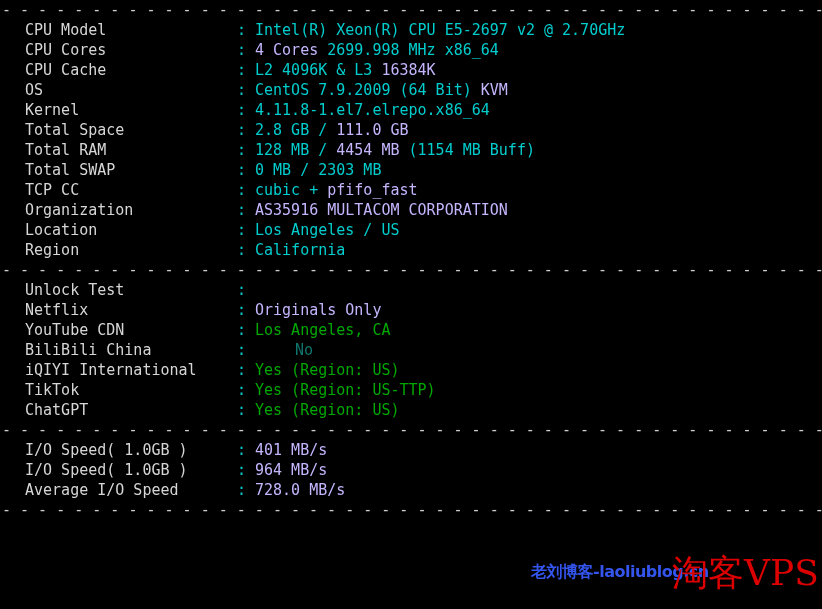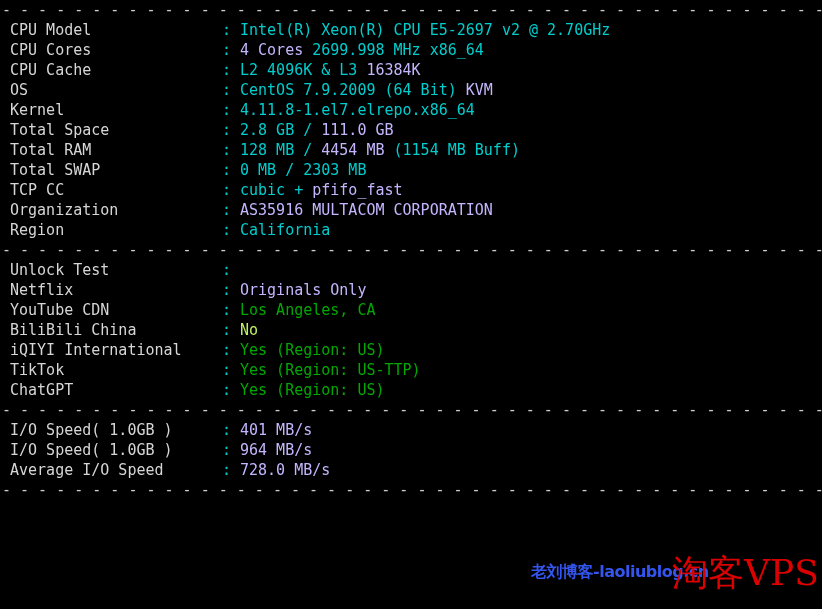--- a/index.html
+++ b/index.html
@@ -30,21 +30,21 @@
     line-height: 20px;
     overflow: hidden;
     white-space: nowrap;
     color: #cccccc;
     letter-spacing: 0;
     font-size: 15px;
     padding-left: 2px;
   }
 
   .rows {
-    padding-left: 10px;
+    padding-left: 25px;
   }
 
   .row {
     height: 20px;
     line-height: 20px;
     white-space: nowrap;
     display: block;
   }
 
   .label {
@@ -61,21 +61,21 @@
     vertical-align: top;
   }
   .value {
     display: inline-block;
     vertical-align: top;
   }
 
   .c-cyan   { color: #00cdcd; }
   .c-yellow { color: #c4b5fd; }
   .c-green  { color: #00a800; }
-  .c-red    { color: #bef264; }
+  .c-red    { color: #0f766e; margin-left: 40px; }
   .c-white  { color: #d6d6d6; }
 
   .watermark {
     position: absolute;
     pointer-events: none;
     white-space: nowrap;
   }
   #wm-blue {
     left: 531px;
     top: 557px;
@@ -107,20 +107,21 @@
       <div class="row"><span class="label">CPU Model</span><span class="colon">:</span><span class="value"><span class="c-cyan">Intel(R) Xeon(R) CPU E5-2697 v2 @ 2.70GHz</span></span></div>
       <div class="row"><span class="label">CPU Cores</span><span class="colon">:</span><span class="value"><span class="c-yellow">4 Cores </span><span class="c-cyan">2699.998 MHz x86_64</span></span></div>
       <div class="row"><span class="label">CPU Cache</span><span class="colon">:</span><span class="value"><span class="c-cyan">L2 4096K </span><span class="c-cyan">&amp; </span><span class="c-cyan">L3 </span><span class="c-yellow">16384K</span></span></div>
       <div class="row"><span class="label">OS</span><span class="colon">:</span><span class="value"><span class="c-cyan">CentOS 7.9.2009 (64 Bit) </span><span class="c-yellow">KVM</span></span></div>
       <div class="row"><span class="label">Kernel</span><span class="colon">:</span><span class="value"><span class="c-cyan">4.11.8-1.el7.elrepo.x86_64</span></span></div>
       <div class="row"><span class="label">Total Space</span><span class="colon">:</span><span class="value"><span class="c-cyan">2.8 GB / </span><span class="c-yellow">111.0 GB</span></span></div>
       <div class="row"><span class="label">Total RAM</span><span class="colon">:</span><span class="value"><span class="c-cyan">128 MB / </span><span class="c-yellow">4454 MB </span><span class="c-cyan">(1154 MB Buff)</span></span></div>
       <div class="row"><span class="label">Total SWAP</span><span class="colon">:</span><span class="value"><span class="c-cyan">0 MB / 2303 MB</span></span></div>
       <div class="row"><span class="label">TCP CC</span><span class="colon">:</span><span class="value"><span class="c-cyan">cubic + </span><span class="c-yellow">pfifo_fast</span></span></div>
       <div class="row"><span class="label">Organization</span><span class="colon">:</span><span class="value"><span class="c-yellow">AS35916 MULTACOM CORPORATION</span></span></div>
+      <div class="row"><span class="label">Location</span><span class="colon">:</span><span class="value"><span class="c-cyan">Los Angeles / US</span></span></div>
       <div class="row"><span class="label">Region</span><span class="colon">:</span><span class="value"><span class="c-cyan">California</span></span></div>
     </div>
 
   <div class="sep">- - - - - - - - - - - - - - - - - - - - - - - - - - - - - - - - - - - - - - - - - - - - - - - - - - - - - - - - - - - - - - - - - - - - - - - - - - - - - - - - - - - -</div>
 
   <div class="rows" id="unlock-test-rows">
       <div class="row"><span class="label">Unlock Test</span><span class="colon">:</span><span class="value"><span class="c-white"></span></span></div>
       <div class="row"><span class="label">Netflix</span><span class="colon">:</span><span class="value"><span class="c-yellow">Originals Only</span></span></div>
       <div class="row"><span class="label">YouTube CDN</span><span class="colon">:</span><span class="value"><span class="c-green">Los Angeles, CA</span></span></div>
       <div class="row"><span class="label">BiliBili China</span><span class="colon">:</span><span class="value"><span class="c-red">No</span></span></div>

